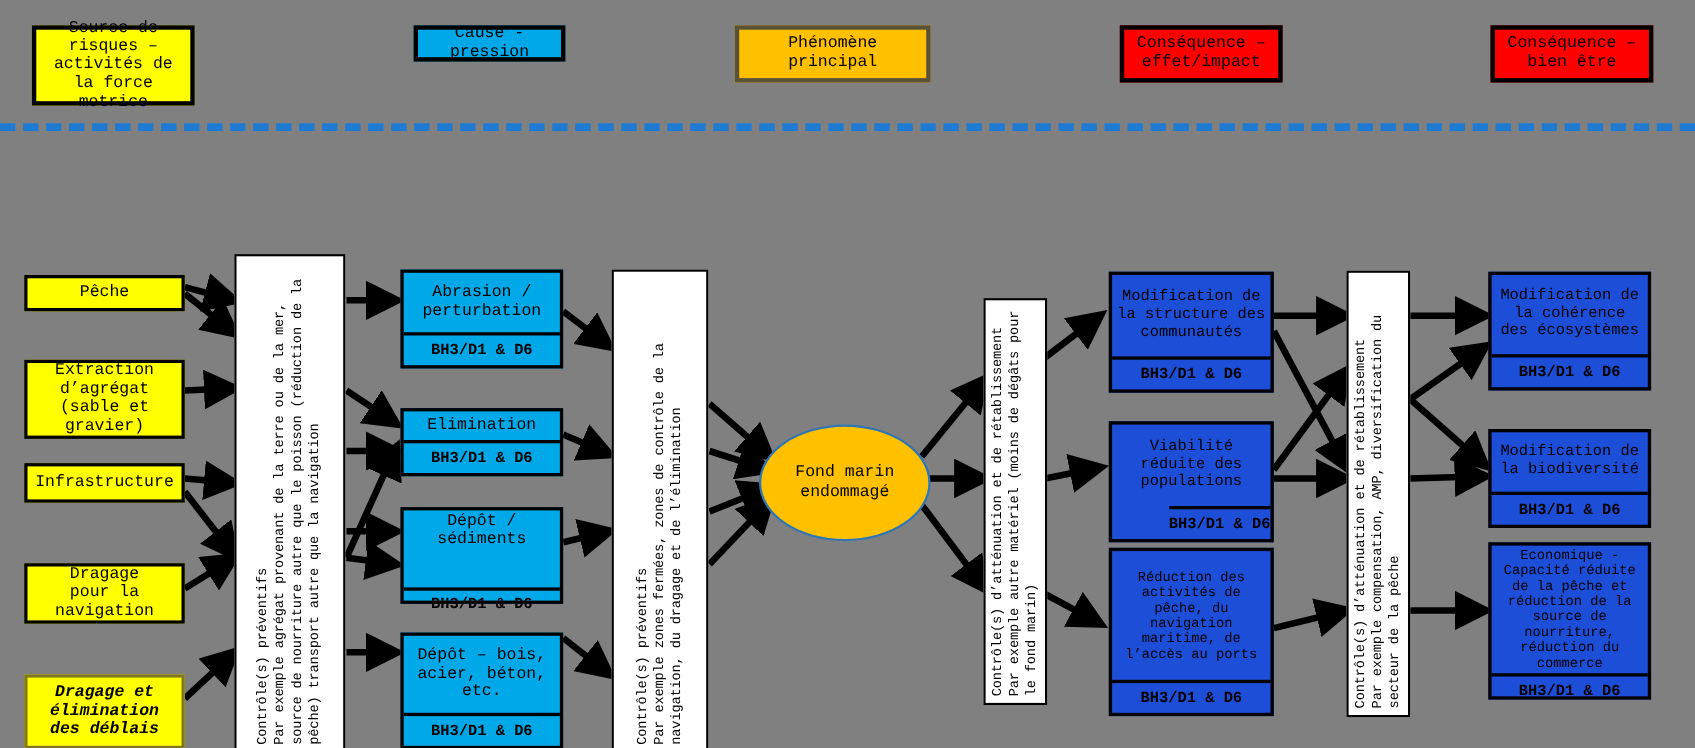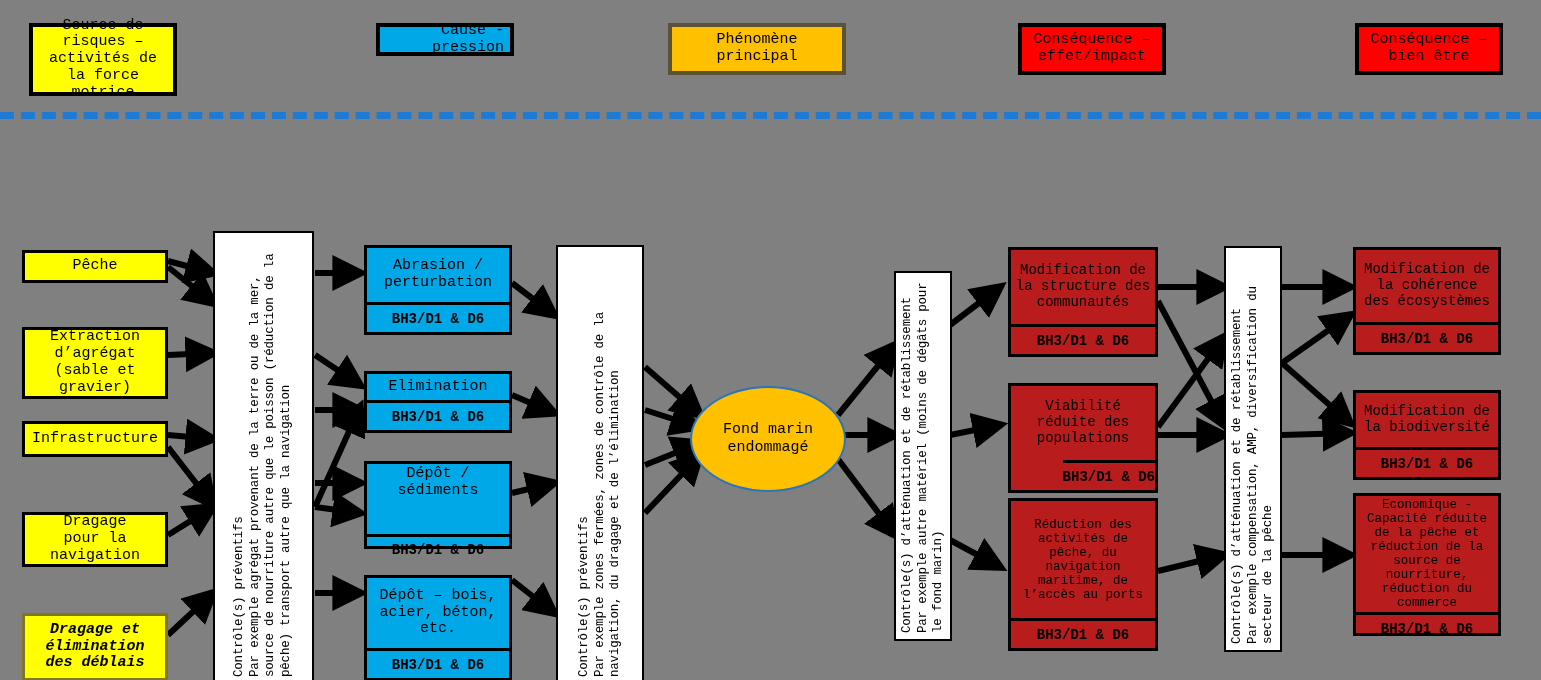--- a/index.html
+++ b/index.html
@@ -18,21 +18,21 @@
     box-sizing:border-box;
     border:3px solid #000;
     display:flex;align-items:center;justify-content:center;
     text-align:center;
     color:#000;
     line-height:1.12;
     z-index:5;
   }
   .legend{font-size:15px;padding:3px 6px;}
   .legend.yellow{background:#FFFF00;border:4px solid #000;}
-  .legend.blue{background:#00A8E8;border:4px solid #000;text-align:right;}
+  .legend.blue{background:#00A8E8;border:4px solid #000;}
   .legend.orange{background:#FFC000;border:4px solid #595237;}
   .legend.red{background:#FF0000;border:4px solid #000;}
 
   .src{background:#FFFF00;border:3px solid #000;font-size:15px;padding:2px 16px;}
   .src.italic{font-style:italic;font-weight:bold;border-color:#7f7722;}
 
   
   .twin{
     position:absolute;box-sizing:border-box;
     border:3px solid #000;
@@ -43,21 +43,21 @@
     flex:1 1 auto;display:flex;align-items:center;justify-content:center;
     text-align:center;font-size:15px;line-height:1.12;padding:2px 4px;
     box-sizing:border-box;
   }
   .twin .c{
     flex:0 0 auto;border-top:3px solid #000;
     display:flex;align-items:center;justify-content:center;
     font-size:14px;font-weight:bold;height:30px;box-sizing:border-box;
   }
   .twin.bluebox{background:#00A8E8;}
-  .twin.redbox{background:#b91c1c;}
+  .twin.redbox{background:#1d4ed8;}
   .twin.redbox .t{font-size:14px;}
   .twin.small .t{font-size:12.5px;}
 
   
   .vbox{
     position:absolute;box-sizing:border-box;
     background:#FFFFFF;border:2px solid #000;
     z-index:6;
     display:flex;align-items:flex-end;justify-content:center;
     overflow:hidden;

